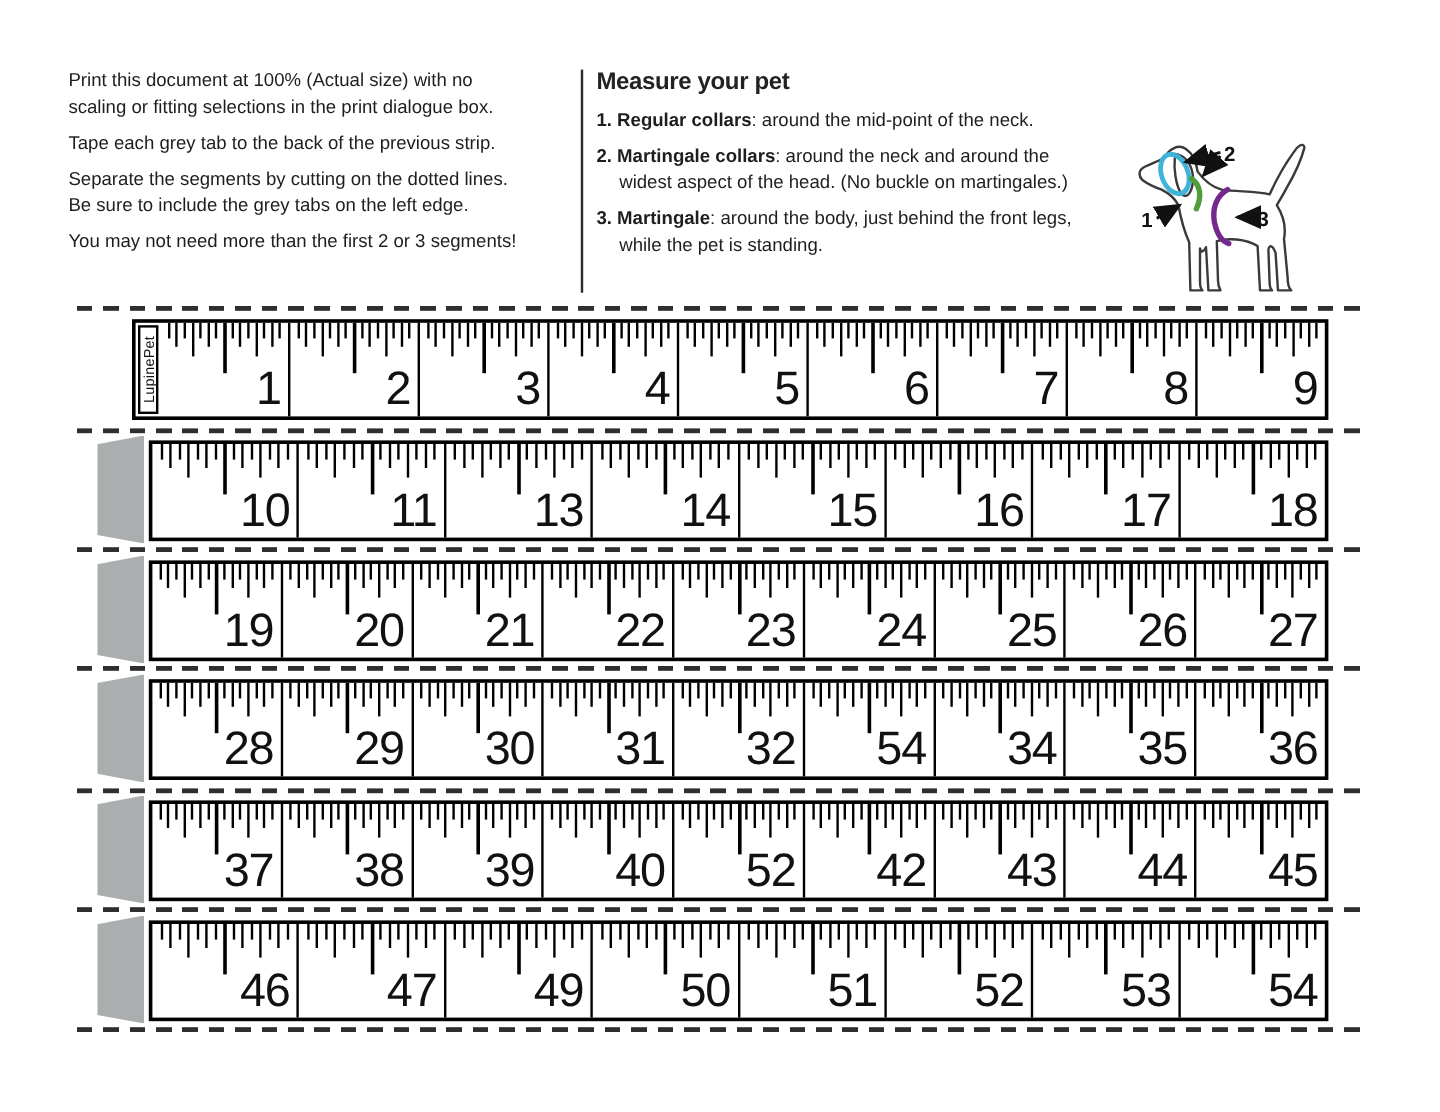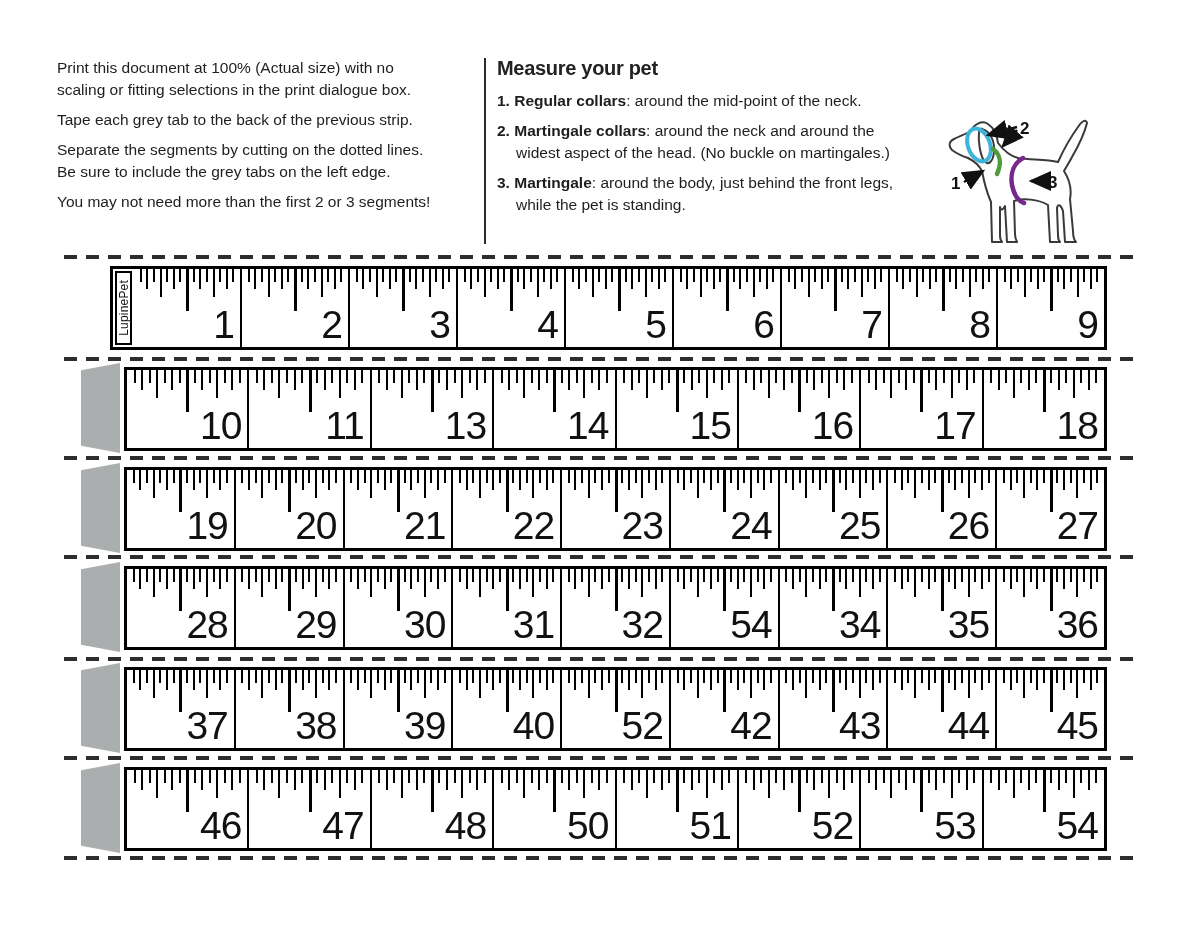--- a/index.html
+++ b/index.html
@@ -953,21 +953,21 @@
         <div class="tick t8" style="left: 37.5%;"></div>
         <div class="tick t16" style="left: 43.75%;"></div>
         <div class="tick t2" style="left: 50%;"></div>
         <div class="tick t16" style="left: 56.25%;"></div>
         <div class="tick t8" style="left: 62.5%;"></div>
         <div class="tick t16" style="left: 68.75%;"></div>
         <div class="tick t4" style="left: 75%;"></div>
         <div class="tick t16" style="left: 81.25%;"></div>
         <div class="tick t8" style="left: 87.5%;"></div>
         <div class="tick t16" style="left: 93.75%;"></div>
-        <div class="num">48</div>
+        <div class="num">49</div>
       </div>
       <div class="cell">
         <div class="tick t16" style="left: 6.25%;"></div>
         <div class="tick t8" style="left: 12.5%;"></div>
         <div class="tick t16" style="left: 18.75%;"></div>
         <div class="tick t4" style="left: 25%;"></div>
         <div class="tick t16" style="left: 31.25%;"></div>
         <div class="tick t8" style="left: 37.5%;"></div>
         <div class="tick t16" style="left: 43.75%;"></div>
         <div class="tick t2" style="left: 50%;"></div>

